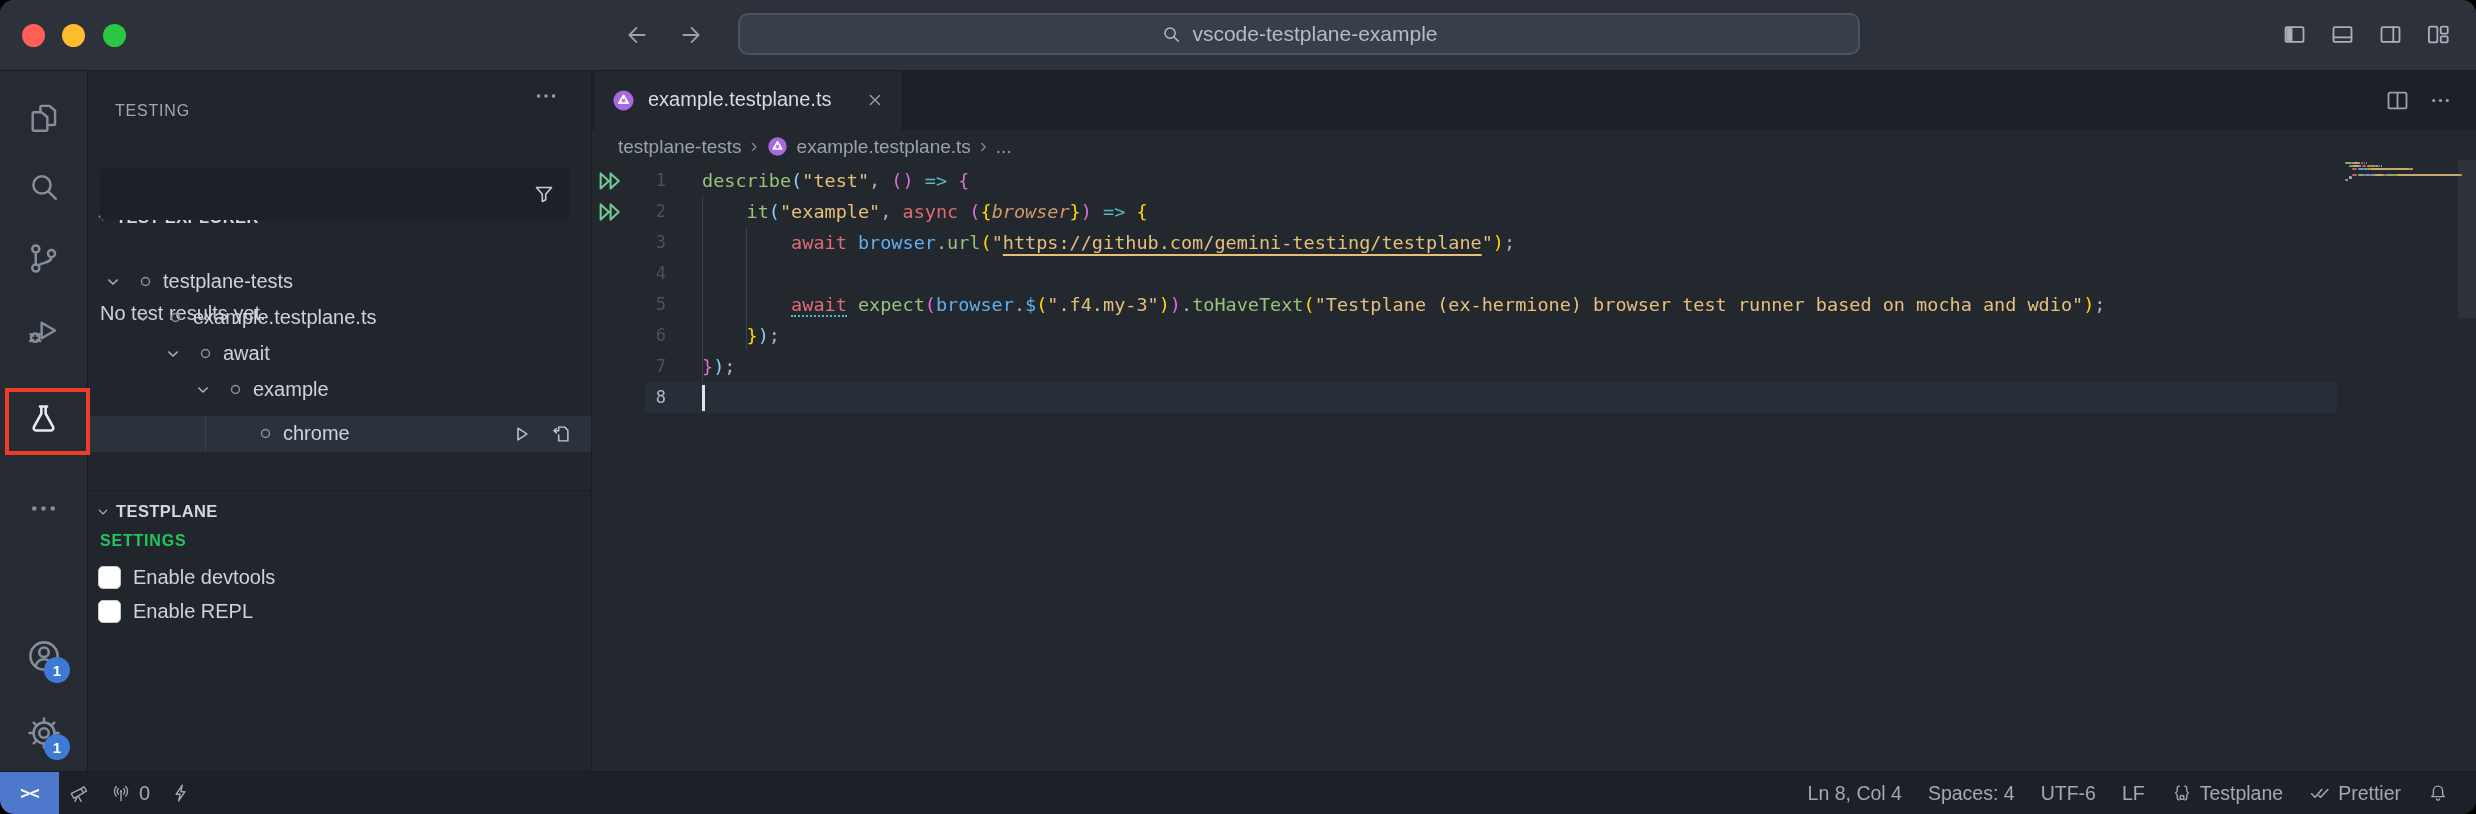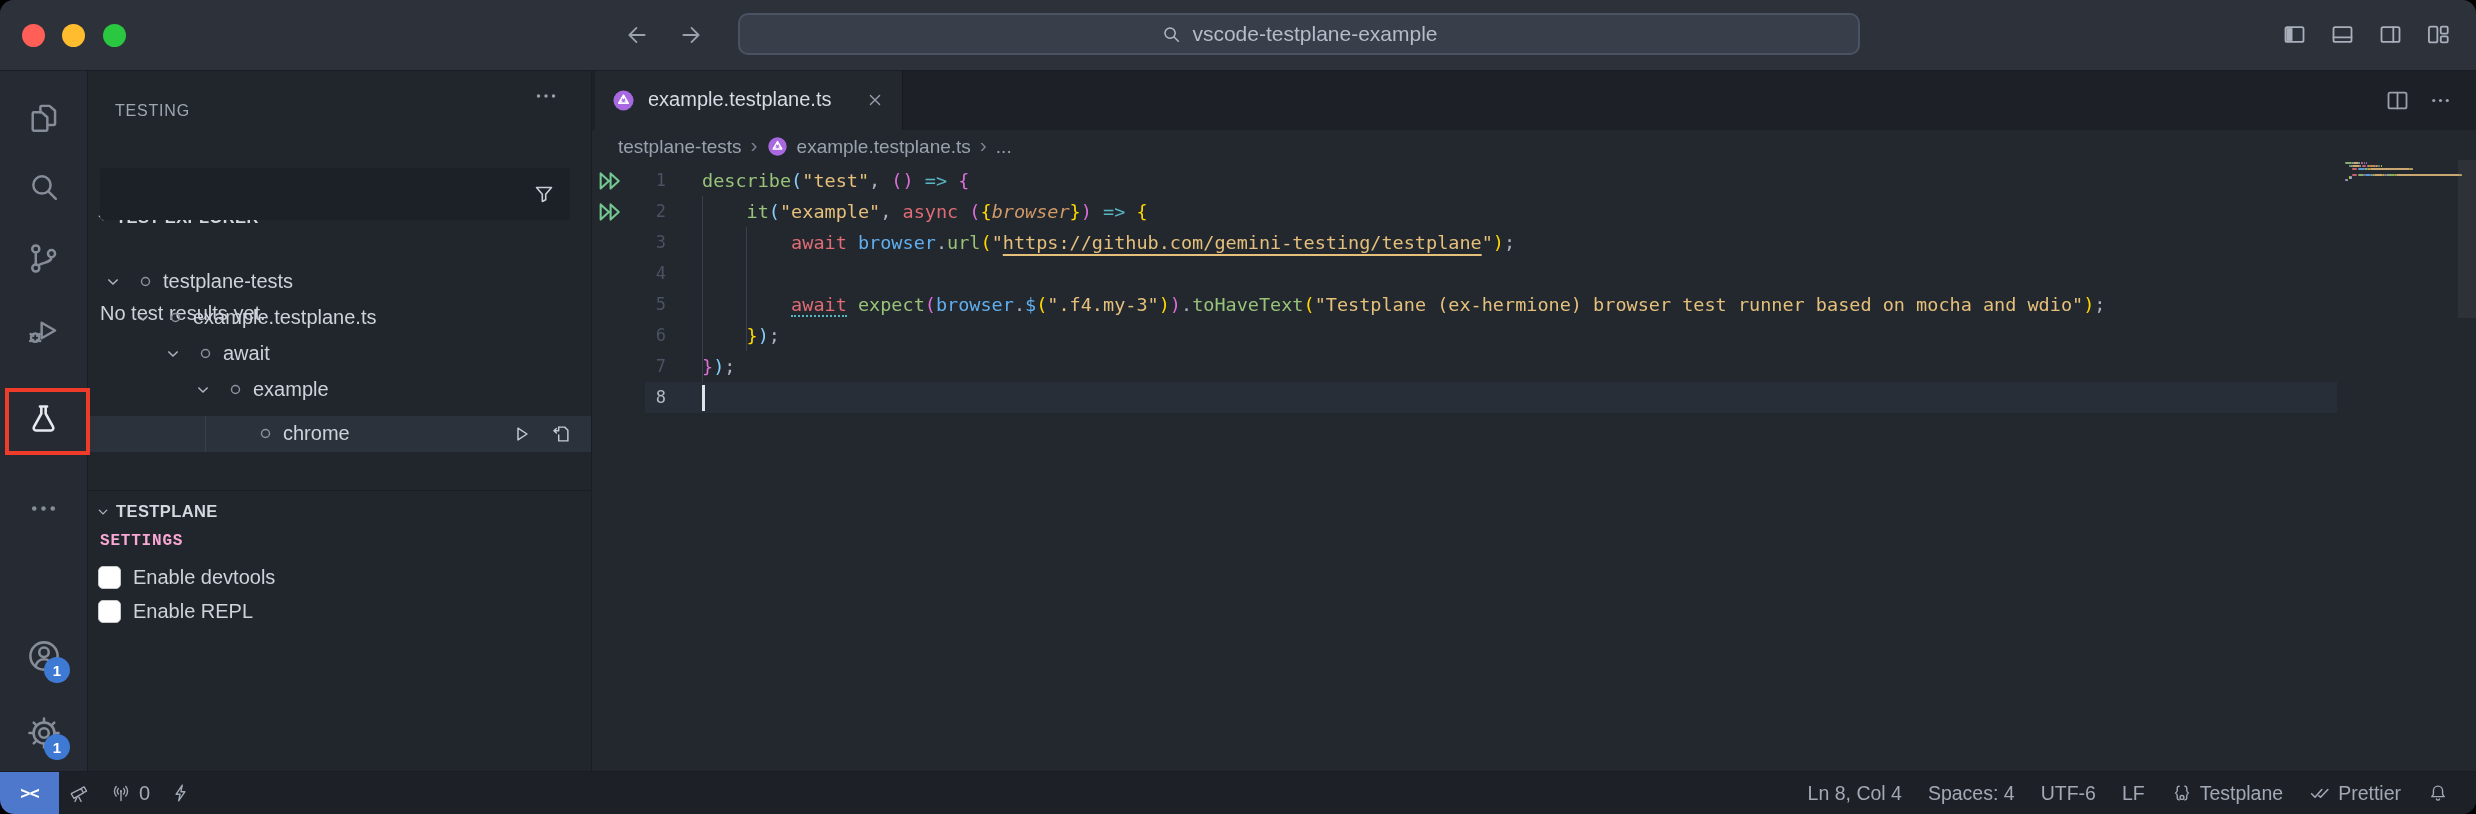--- a/index.html
+++ b/index.html
@@ -35,21 +35,21 @@
   .funnel{position:absolute;right:14px;top:14px;width:24px;height:24px;color:#c9ced6;}
   .msg{position:absolute;left:12px;top:231px;font-size:20px;color:#ced3da;}
   .tree-row{position:absolute;left:0;width:100%;height:36px;}
   .tree-row.hover{background:#2c323c;}
   .tree-row .chev{position:absolute;width:20px;height:20px;top:8px;color:#aeb4bf;}
   .tree-row .tcirc{position:absolute;width:15px;height:15px;top:10px;color:#8b929e;}
   .tree-row .lbl{position:absolute;top:6px;font-size:20px;color:#ced3da;white-space:nowrap;}
   .tree-row .act{position:absolute;top:7px;width:22px;height:22px;color:#c3c9d2;}
   .guide{position:absolute;width:1px;background:#3a4048;}
   .tp-div{position:absolute;left:0;top:419px;width:100%;height:1px;background:#1a1d23;}
-  .settings-lbl{position:absolute;left:12px;top:461px;font-size:16px;font-weight:bold;letter-spacing:0.8px;color:#f9a8d4;font-family:Liberation Mono, monospace;}
+  .settings-lbl{position:absolute;left:12px;top:461px;font-size:16px;font-weight:bold;letter-spacing:0.8px;color:#22c55e;}
   .cb-row{position:absolute;left:0;width:100%;height:30px;}
   .cb-box{position:absolute;left:10px;top:2px;width:23px;height:23px;background:#fff;border-radius:5px;border:1px solid #c9c9c9;box-sizing:border-box;}
   .cb-lbl{position:absolute;left:45px;top:2px;font-size:20px;color:#ced3da;}
   
   .tabbar{position:absolute;left:592px;top:71px;right:0;height:59px;background:#1d2127;}
   .tab{position:absolute;left:3px;top:0;width:307px;height:59px;background:#23272e;border-right:1px solid #15181d;}
   .tab .ticon{position:absolute;left:17px;top:18px;width:23px;height:23px;}
   .tab .ttitle{position:absolute;left:53px;top:17px;font-size:20px;color:#d7dbe2;white-space:nowrap;}
   .tab .tclose{position:absolute;right:17px;top:19px;width:20px;height:20px;color:#9aa1ac;}
   .ed-actions{position:absolute;right:0;top:16px;display:flex;gap:16px;color:#9aa1ac;padding-right:22px;}

